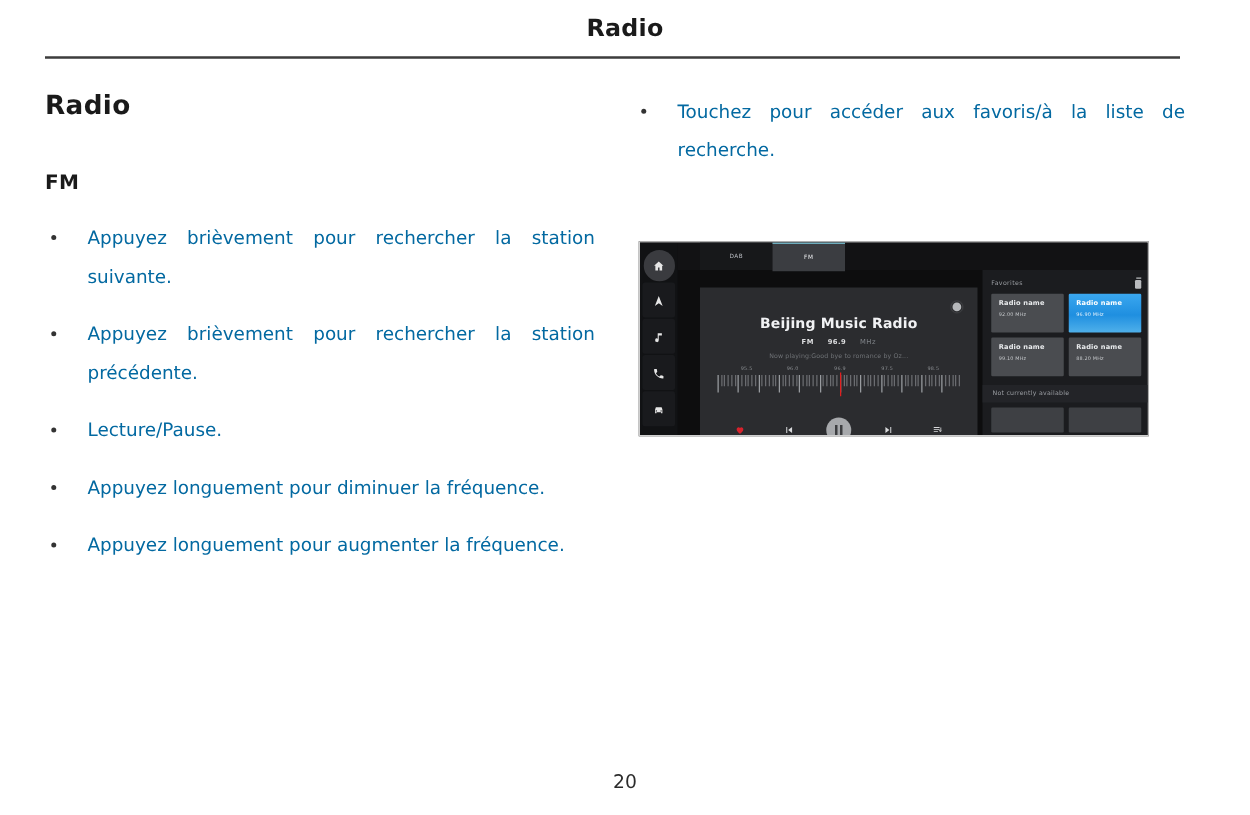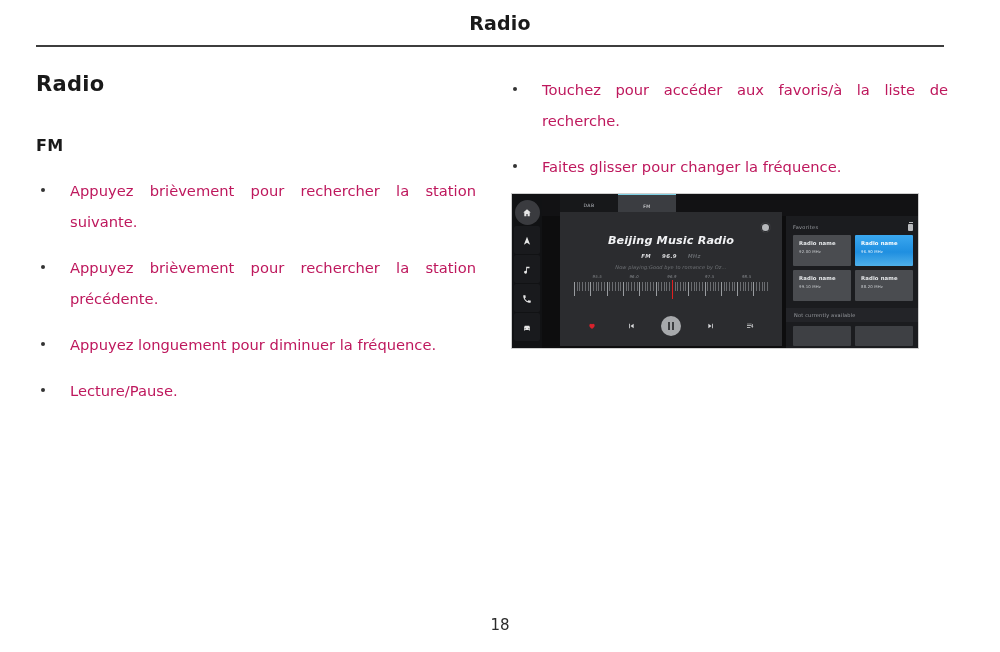--- a/index.html
+++ b/index.html
@@ -74,21 +74,21 @@
     list-style: none;
     margin: 20px 0 0 0;
     padding: 0;
   }
   ul.bullets li {
     position: relative;
     padding-left: 34px;
     margin-bottom: 15px;
     font-size: 14.7px;
     line-height: 31px;
-    color: #be185d;
+    color: #0369a1;
     text-align: justify;
     text-align-last: left;
   }
   ul.bullets li::before {
     content: "";
     position: absolute;
     left: 5px;
     top: 13px;
     width: 4px;
     height: 4px;
@@ -160,24 +160,23 @@
   .tab.t-fm  {
     left: 76px;
     background: #3b3d41;
     color: #f0f2f4;
     border-top: 1.5px solid #7fd2e6;
   }
 
   
   .np {
     position: absolute;
-    left: 48px; top: 18px;
+    left: 48px; top: 36px;
     width: 222px; height: 134px;
     background: #2b2c2f;
-    font-style: italic;
   }
 
   .np-gear {
     position: absolute;
     right: 13px; top: 12px;
     width: 7px; height: 7px;
     border-radius: 50%;
     background: #b6b8bb;
     box-shadow: 0 0 0 1.2px #2b2c2f, 0 0 1px 1px #9a9c9f;
   }
@@ -389,29 +388,29 @@
 <div class="header-rule"></div>
 
 <div class="columns">
 
   <div class="col col-left">
     <h2 class="sec-title">Radio</h2>
     <h3 class="sub-title">FM</h3>
     <ul class="bullets">
       <li>Appuyez brièvement pour rechercher la station suivante.</li>
       <li>Appuyez brièvement pour rechercher la station précédente.</li>
+      <li>Lecture/Pause.</li>
       <li>Appuyez longuement pour diminuer la fréquence.</li>
-      <li>Lecture/Pause.</li>
+      <li>Appuyez longuement pour augmenter la fréquence.</li>
     </ul>
   </div>
 
   <div class="col col-right">
     <ul class="bullets">
       <li>Touchez pour accéder aux favoris/à la liste de recherche.</li>
-      <li>Faites glisser pour changer la fréquence.</li>
     </ul>
   </div>
 </div>
 
 <div class="device-shot">
 
   <div class="rail">
     <div class="rail-btn active">
       <span>
         <svg width="10" height="10" viewBox="0 0 24 24">
@@ -612,14 +611,14 @@
     <div class="fav-status">Not currently available</div>
 
     <div class="fav-ghost">
       <div></div>
       <div></div>
     </div>
   </div>
 </div>
 
 <div class="page-footer">
-  <span>18</span>
+  <span>20</span>
 </div>
 
 </body></html>

